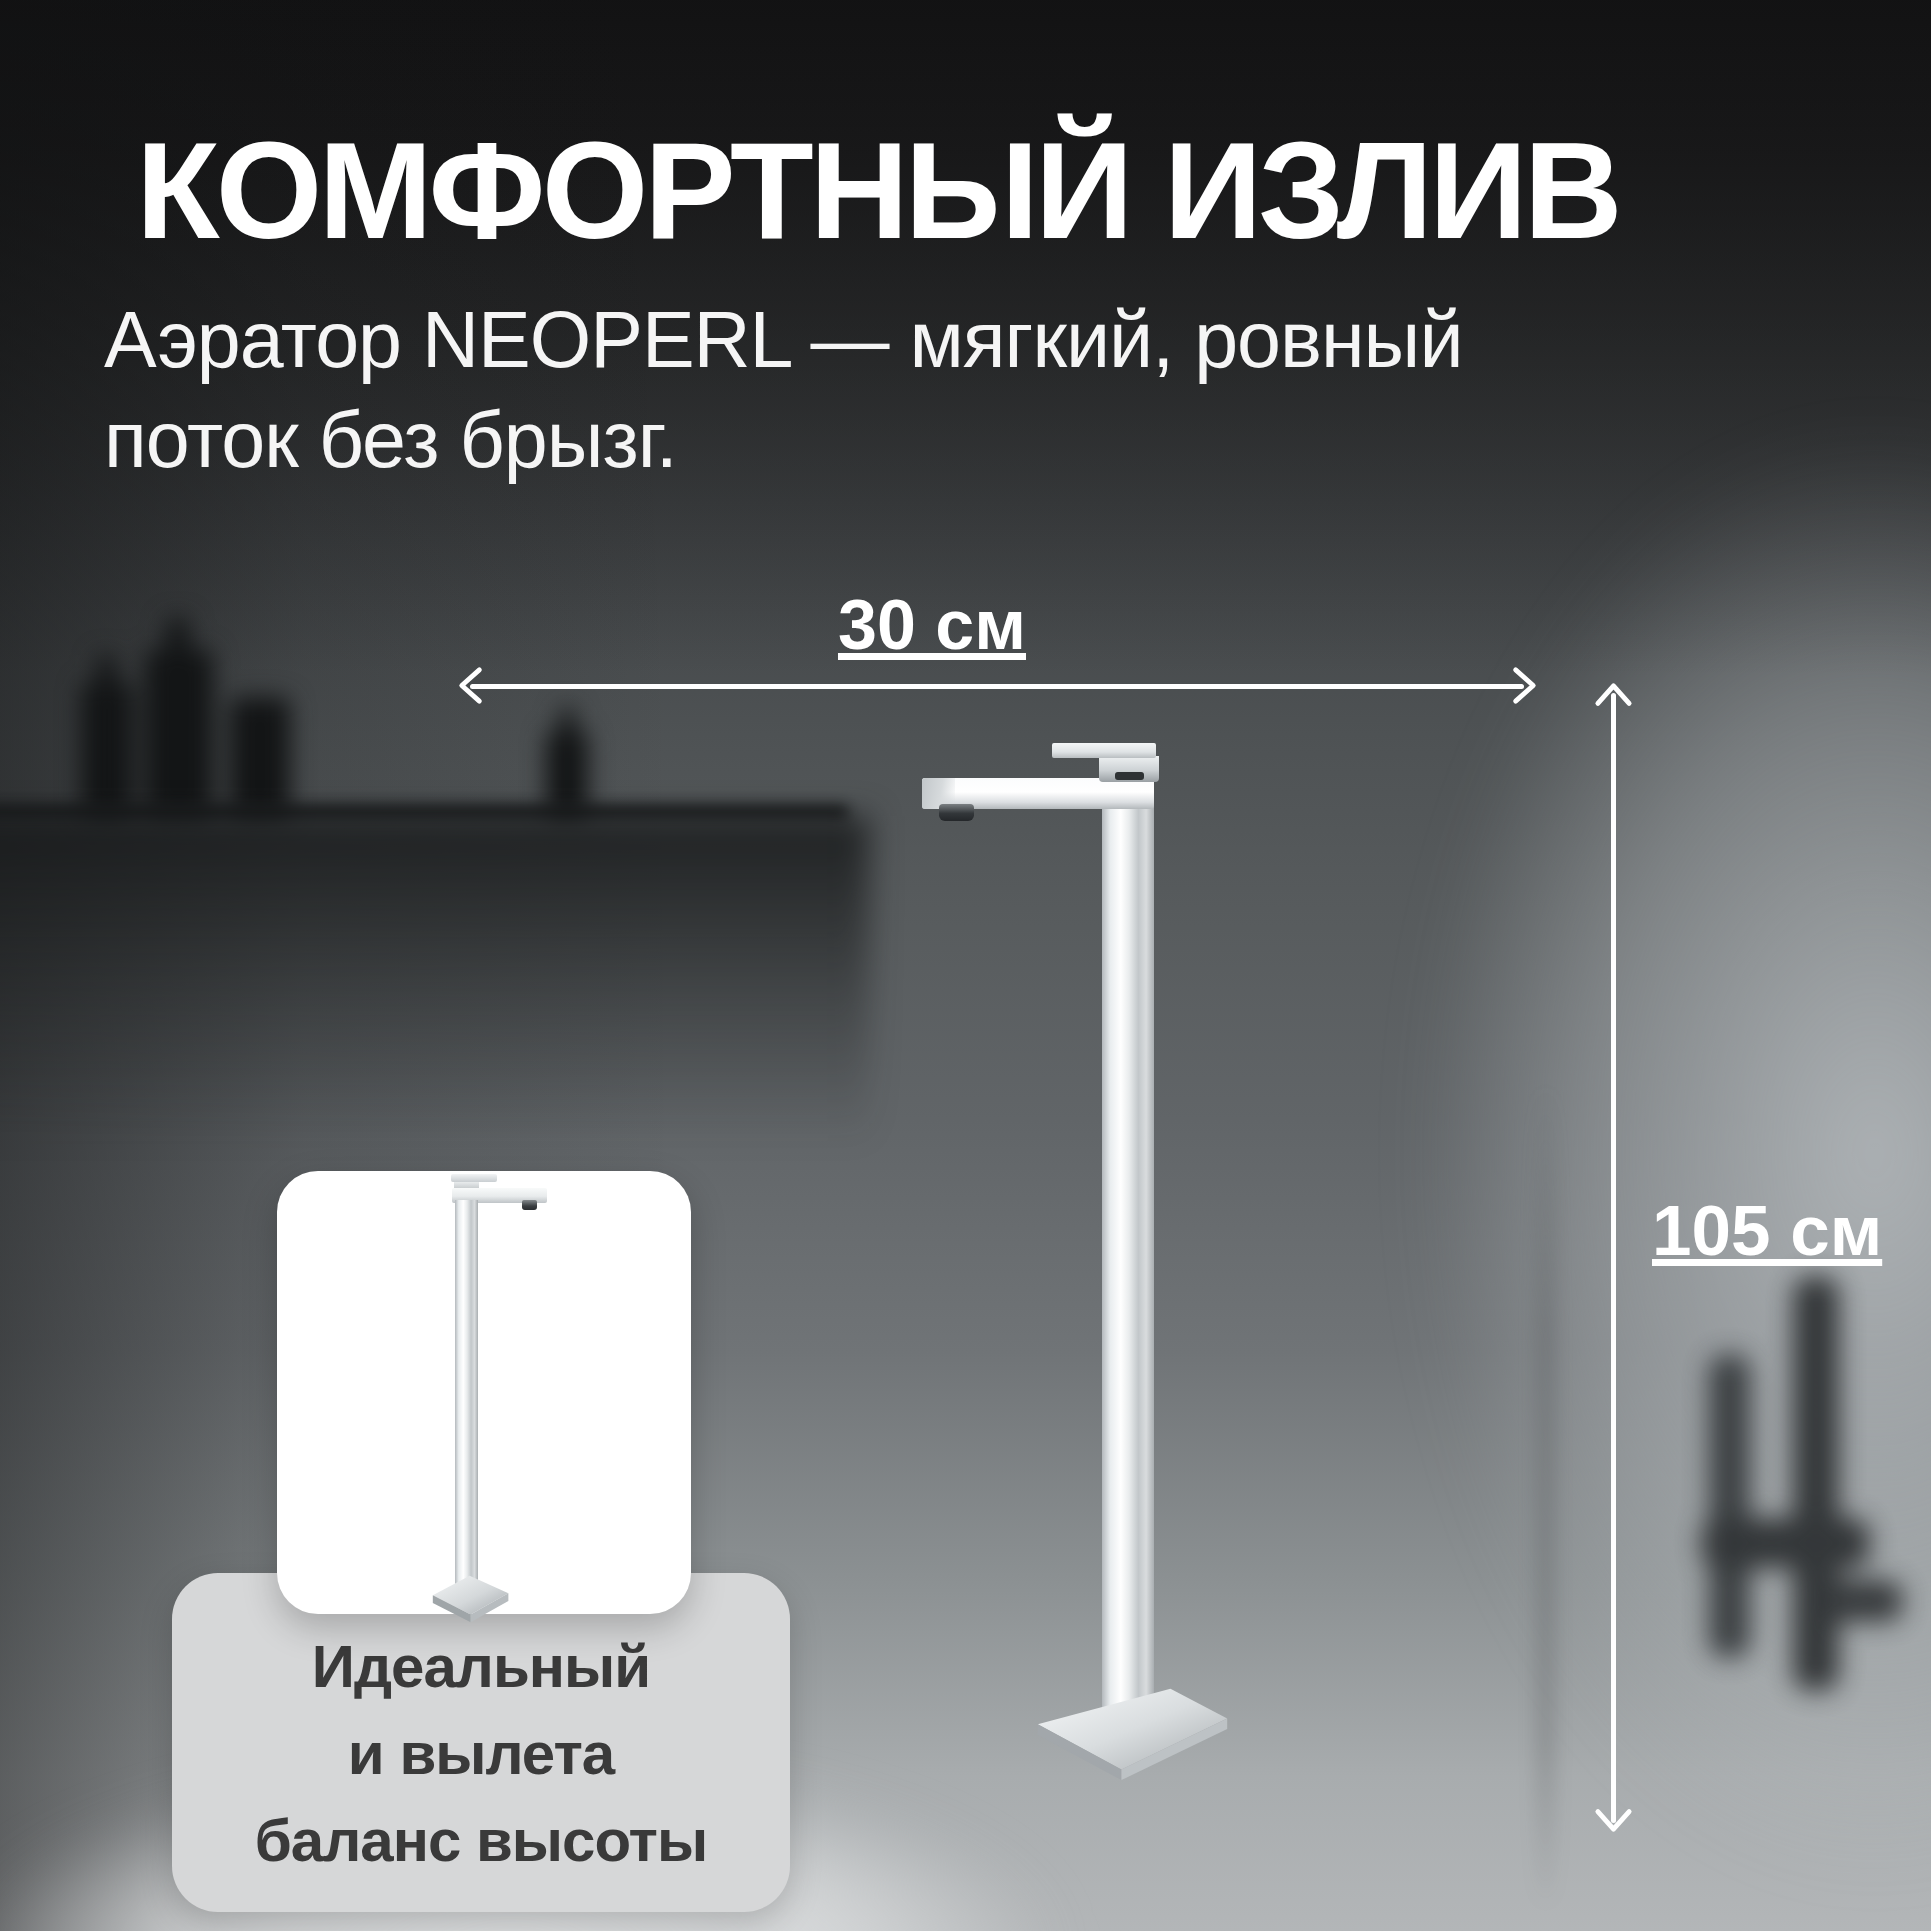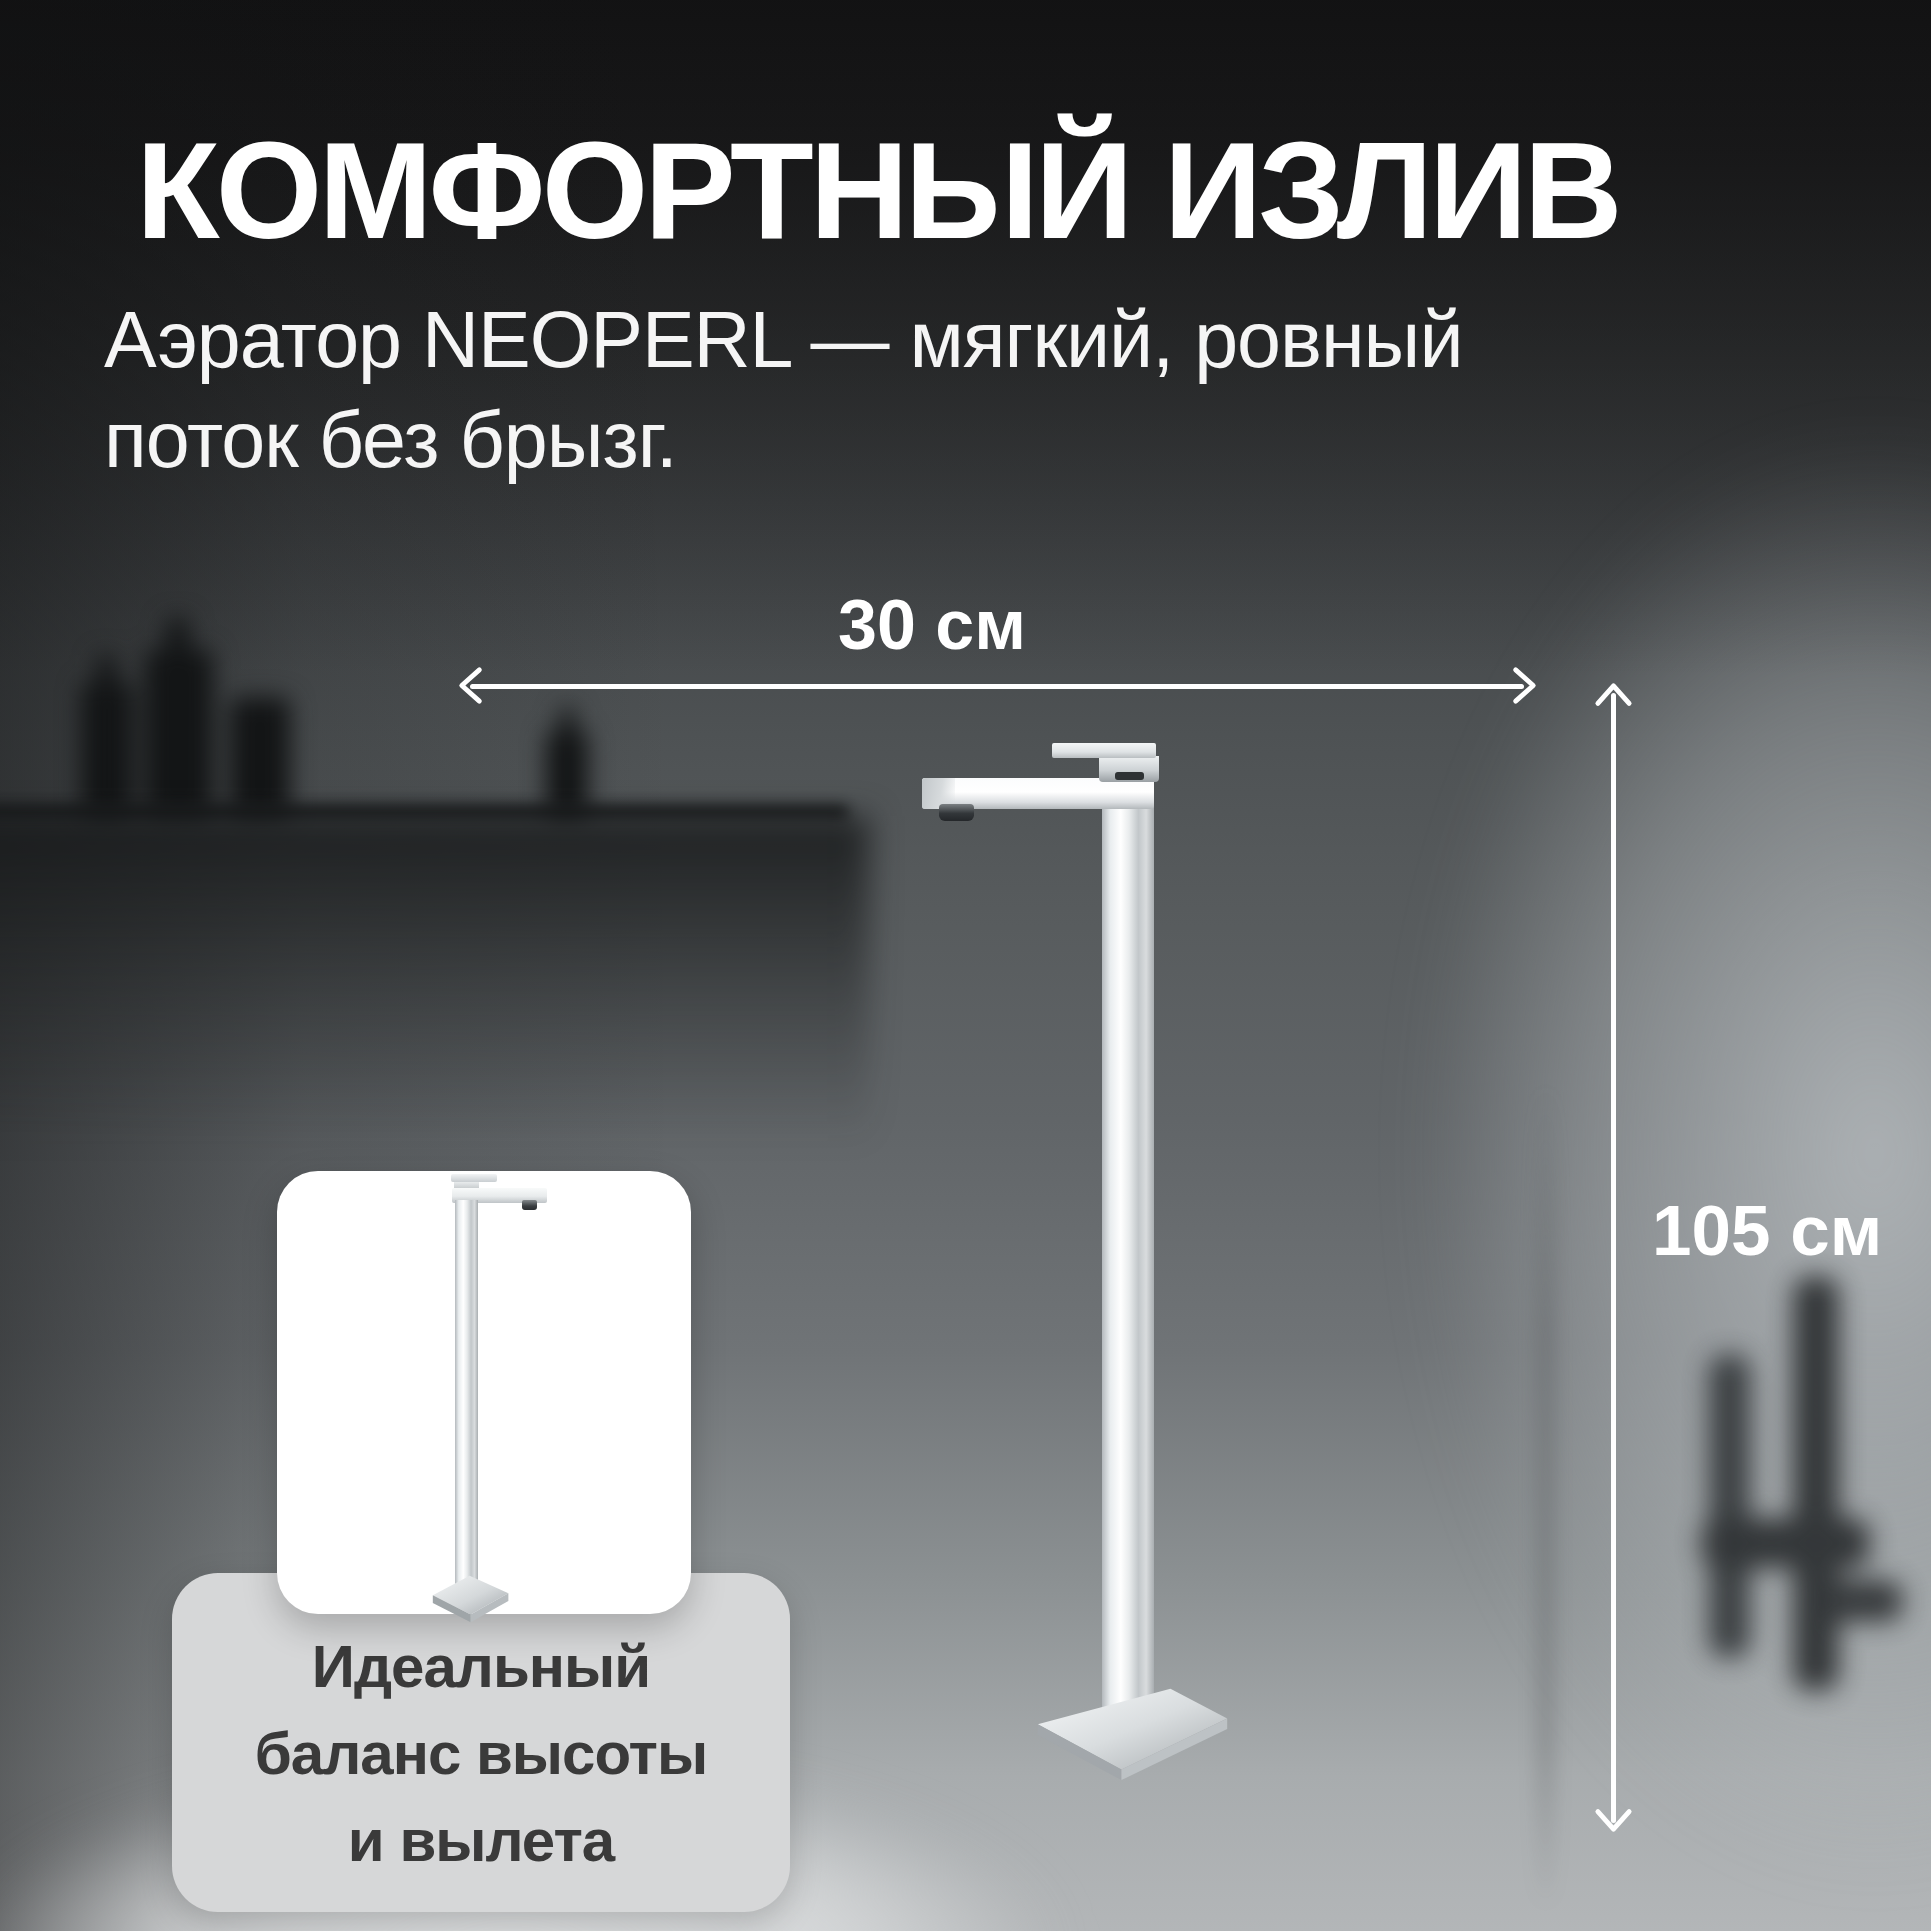--- a/index.html
+++ b/index.html
@@ -56,21 +56,21 @@
   .title{
     left:104px;top:116px;width:1690px;
     color:#ffffff;font-size:137px;font-weight:700;letter-spacing:-3.9px;line-height:1.1;
     white-space:nowrap;
     margin-left:32px;
   }
   .subtitle{
     left:104px;top:290px;width:1448px;
     color:#f5f5f5;font-size:79px;font-weight:400;letter-spacing:-1px;line-height:1.26;
   }
-  .dim-label{color:#ffffff;font-weight:700;white-space:nowrap;}
+  .dim-label{color:#ffffff;font-weight:700;white-space:nowrap;text-decoration:underline;}
   .dim-w-label{left:739px;top:585px;width:386px;text-align:center;font-size:70px;}
   .dim-h-label{left:1652px;top:1190px;font-size:71px;}
 
   
   .h-line{left:470px;top:684px;width:1054px;height:4.8px;background:#ffffff;border-radius:2.9px;}
   .v-line{left:1611px;top:693px;width:4.8px;height:1130px;background:#ffffff;border-radius:2.9px;}
   .chev{width:41px;height:41px;}
 
   
   .caption-block{
@@ -166,22 +166,22 @@
   <div class="abs black-faucet">
     <div class="bf" style="left:1793px;top:1276px;width:46px;height:415px;"></div>
     <div class="bf" style="left:1709px;top:1354px;width:41px;height:304px;background:#33373a;"></div>
     <div class="bf" style="left:1701px;top:1518px;width:169px;height:50px;"></div>
     <div class="bf" style="left:1828px;top:1580px;width:75px;height:42px;background:#2e3133;"></div>
   </div>
 
   <div class="abs caption-block">
     <div class="caption-text">
       <div>Идеальный</div>
+      <div>и вылета</div>
       <div>баланс высоты</div>
-      <div>и вылета</div>
     </div>
   </div>
   <div class="abs thumb-card"></div>
 
   <div class="abs mini-handle-plate"></div>
   <div class="abs mini-handle-body"></div>
   <div class="abs mini-spout"></div>
   <div class="abs mini-aerator"></div>
   <div class="abs chrome-col mini-column"></div>
   <svg class="abs faucet-svg" style="left:425px;top:1568px;" width="97" height="62" viewBox="0 0 100 64">

